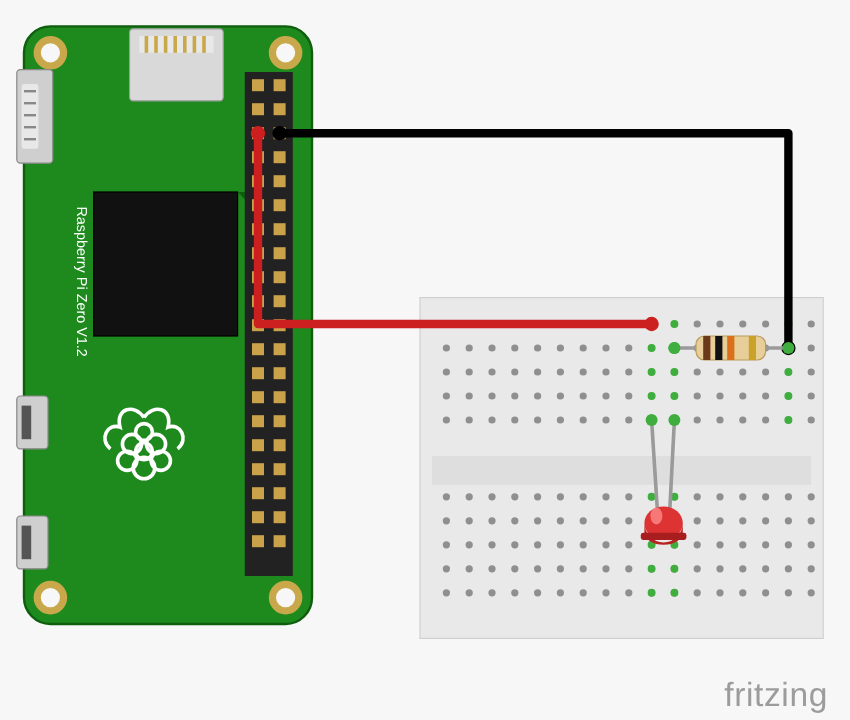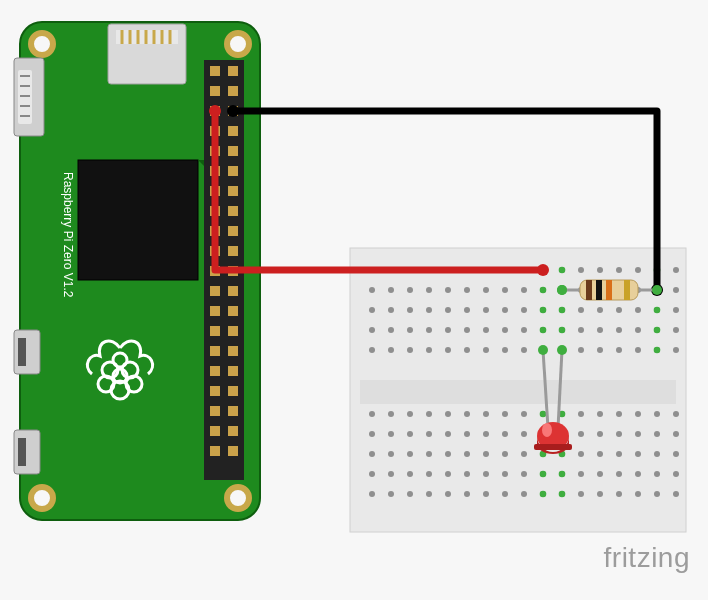--- a/index.html
+++ b/index.html
@@ -12,21 +12,21 @@
     overflow: hidden;
   }
   .stage {
     position: absolute;
     left: 0; top: 0;
     width: 708px; height: 600px;
   }
   .fritzing {
     position: absolute;
     right: 18px;
-    bottom: 26px;
+    bottom: 5px;
     font-size: 28px;
     color: #9c9c9c;
     letter-spacing: 0.5px;
     font-weight: 400;
   }
 </style>
 </head>
 <body>
 
 <div class="stage">

